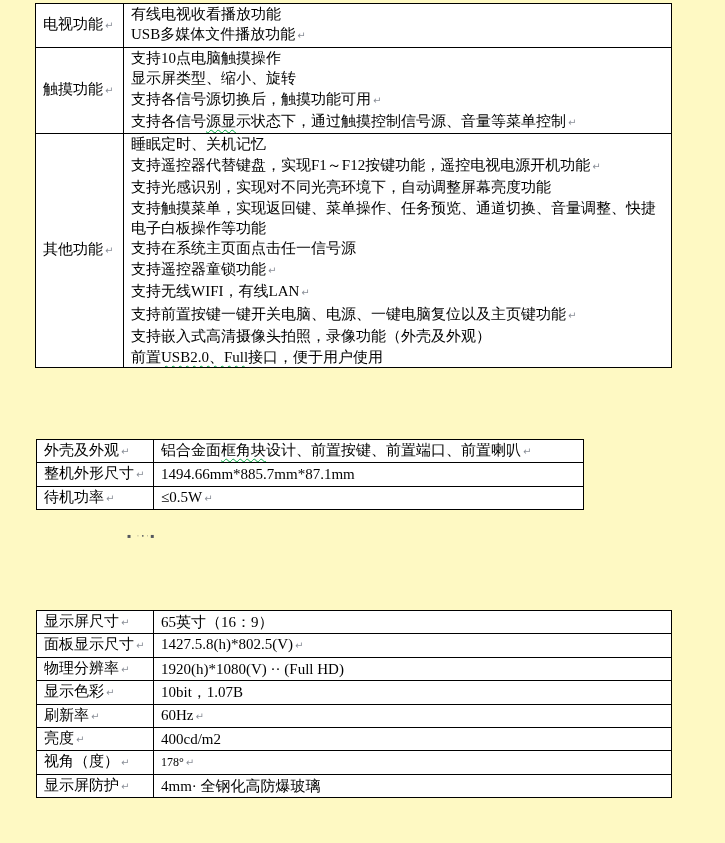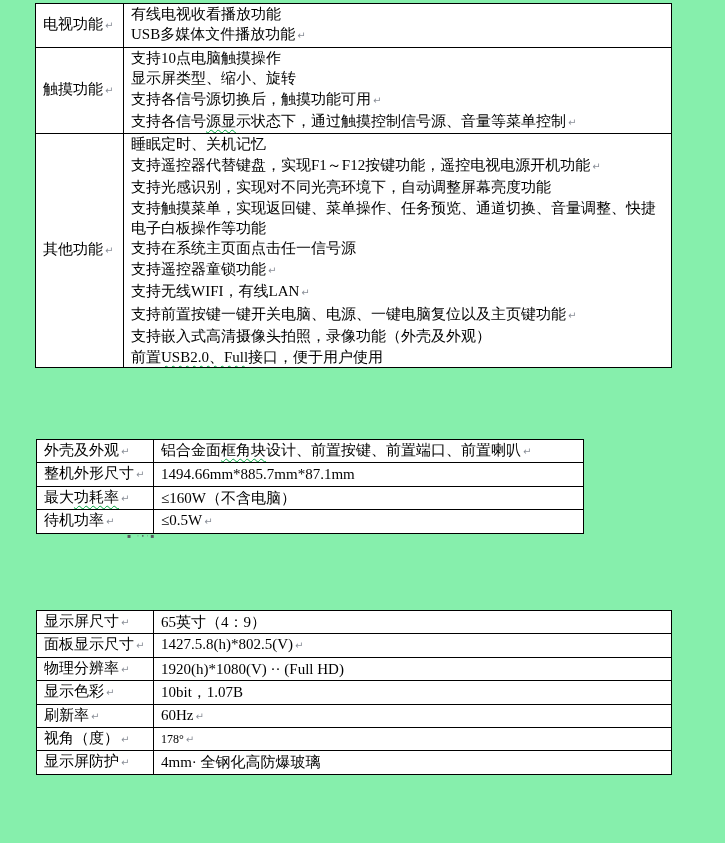--- a/index.html
+++ b/index.html
@@ -1,17 +1,17 @@
 <!DOCTYPE html>
 <html><head>
 <meta charset="utf-8">
 <style>
   html,body{margin:0;padding:0;background:#fff;}
   .page{
-    position:relative;width:725px;height:843px;background:#86efac;overflow:hidden;
+    position:relative;width:725px;height:843px;background:#fef9c3;overflow:hidden;
     font-family:"Liberation Serif","DejaVu Serif",serif;color:#000;
   }
   table.spec-table{position:absolute;border-collapse:collapse;table-layout:fixed;background:#fff;}
   table.spec-table td{
     border:1.5px solid #000;vertical-align:middle;
     font-size:15px;line-height:20.4px;padding:0 6px 0 7px;
     overflow:hidden;word-break:break-all;
   }
   .t1{left:35px;top:3px;width:637px;}
   .t1 col.label-col{width:88px;}
@@ -101,44 +101,38 @@
             <div class="line">铝合金面<span class="wavy">框角块</span>设计、前置按键、前置端口、前置喇叭<span class="mark">↵</span></div>
           </td>
         </tr>
         <tr>
           <td class="label-cell">整机外形尺寸<span class="mark">↵</span></td>
           <td class="value-cell">
             <div class="line">1494.66mm*885.7mm*87.1mm</div>
           </td>
         </tr>
         <tr>
-          <td class="label-cell">最大<span class="wavy">功耗率</span><span class="mark">↵</span></td>
-          <td class="value-cell">
-            <div class="line">≤160W（不含电脑）</div>
-          </td>
-        </tr>
-        <tr>
           <td class="label-cell">待机功率<span class="mark">↵</span></td>
           <td class="value-cell">
             <div class="line">≤0.5W<span class="mark">↵</span></div>
           </td>
         </tr>
       </tbody>
   </table>
 
   <table class="spec-table t3">
     <colgroup>
         <col class="label-col">
         <col>
       </colgroup>
     <tbody>
         <tr>
           <td class="label-cell">显示屏尺寸<span class="mark">↵</span></td>
           <td class="value-cell">
-            <div class="line">65英寸（4：9）</div>
+            <div class="line">65英寸（16：9）</div>
           </td>
         </tr>
         <tr>
           <td class="label-cell">面板显示尺寸<span class="mark">↵</span></td>
           <td class="value-cell">
             <div class="line">1427.5.8(h)*802.5(V)<span class="mark">↵</span></div>
           </td>
         </tr>
         <tr>
           <td class="label-cell">物理分辨率<span class="mark">↵</span></td>
@@ -152,20 +146,26 @@
             <div class="line">10bit，1.07B</div>
           </td>
         </tr>
         <tr>
           <td class="label-cell">刷新率<span class="mark">↵</span></td>
           <td class="value-cell">
             <div class="line">60Hz<span class="mark">↵</span></div>
           </td>
         </tr>
         <tr>
+          <td class="label-cell">亮度<span class="mark">↵</span></td>
+          <td class="value-cell">
+            <div class="line">400cd/m2</div>
+          </td>
+        </tr>
+        <tr>
           <td class="label-cell">视角（度）<span class="mark">↵</span></td>
           <td class="value-cell small">
             <div class="line">178°<span class="mark">↵</span></div>
           </td>
         </tr>
         <tr>
           <td class="label-cell">显示屏防护<span class="mark">↵</span></td>
           <td class="value-cell">
             <div class="line">4mm· 全钢化高防爆玻璃</div>
           </td>

